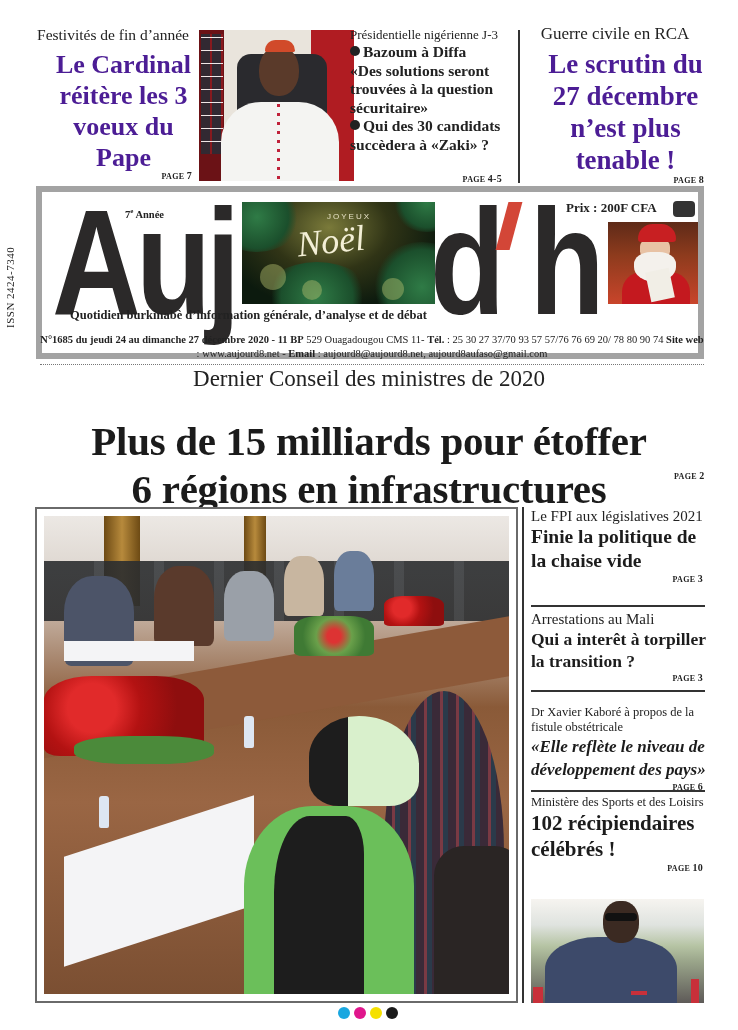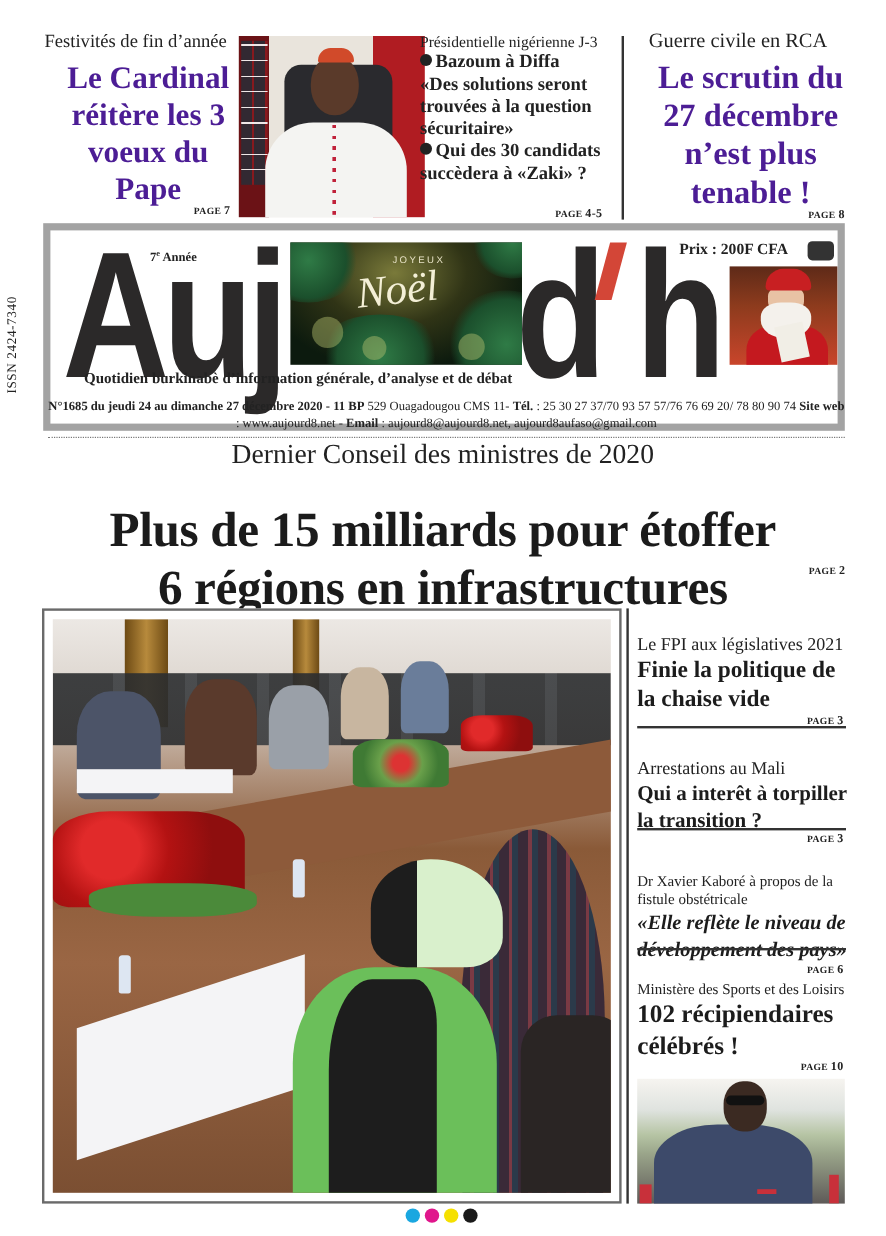--- a/index.html
+++ b/index.html
@@ -95,21 +95,21 @@
   #main-photo .papers { position: absolute; background: #f4f4f6; }
   #main-photo .woman-green { position: absolute; left: 200px; top: 290px; width: 170px; height: 200px; background: #6bbf5a; border-radius: 40% 40% 0 0; }
   #main-photo .woman-black { position: absolute; left: 230px; top: 300px; width: 90px; height: 190px; background: #1d1d1d; border-radius: 40% 20% 0 0; }
   #main-photo .woman-head { position: absolute; left: 265px; top: 200px; width: 110px; height: 90px; background: linear-gradient(90deg, #1d1d1d 0 35%, #d9f0cc 35% 100%); border-radius: 50% 60% 30% 30%; }
   #main-photo .woman2 { position: absolute; left: 340px; top: 175px; width: 120px; height: 320px; background: repeating-linear-gradient(90deg, #3a2a38 0 8px, #7a3a44 8px 11px, #2b3a4a 11px 16px); border-radius: 50% 50% 10% 10%; }
   #main-photo .chair-right { position: absolute; left: 390px; top: 330px; width: 90px; height: 170px; background: #2a2524; border-radius: 30px 30px 0 0; }
   #main-photo .bottle { position: absolute; width: 10px; height: 32px; background: #dde6f2; border-radius: 3px 3px 2px 2px; }
 
   
   #vdivider-main { left: 522px; top: 507px; width: 2px; height: 496px; background: #333; }
-  .side-story { position: absolute; left: 531px; width: 176px; margin-top: 22px; }
+  .side-story { position: absolute; left: 531px; width: 176px; }
   .side-story .kicker { font-size: 15px; line-height: 17px; color: #222; }
   .side-story .title { font-weight: bold; font-size: 19.5px; line-height: 24px; color: #1c1c1c; }
   .side-story .title.italic { font-style: italic; font-size: 17px; line-height: 23px; }
   .side-story .page-ref { text-align: right; display: block; margin-right: 4px; }
   .side-rule { position: absolute; left: 531px; width: 174px; height: 2px; background: #333; }
 
   #story-fpi { top: 508px; }
   #story-mali { top: 611px; }
   #story-mali .title { font-size: 17.5px; line-height: 22px; }
   #story-kabore { top: 705px; }

